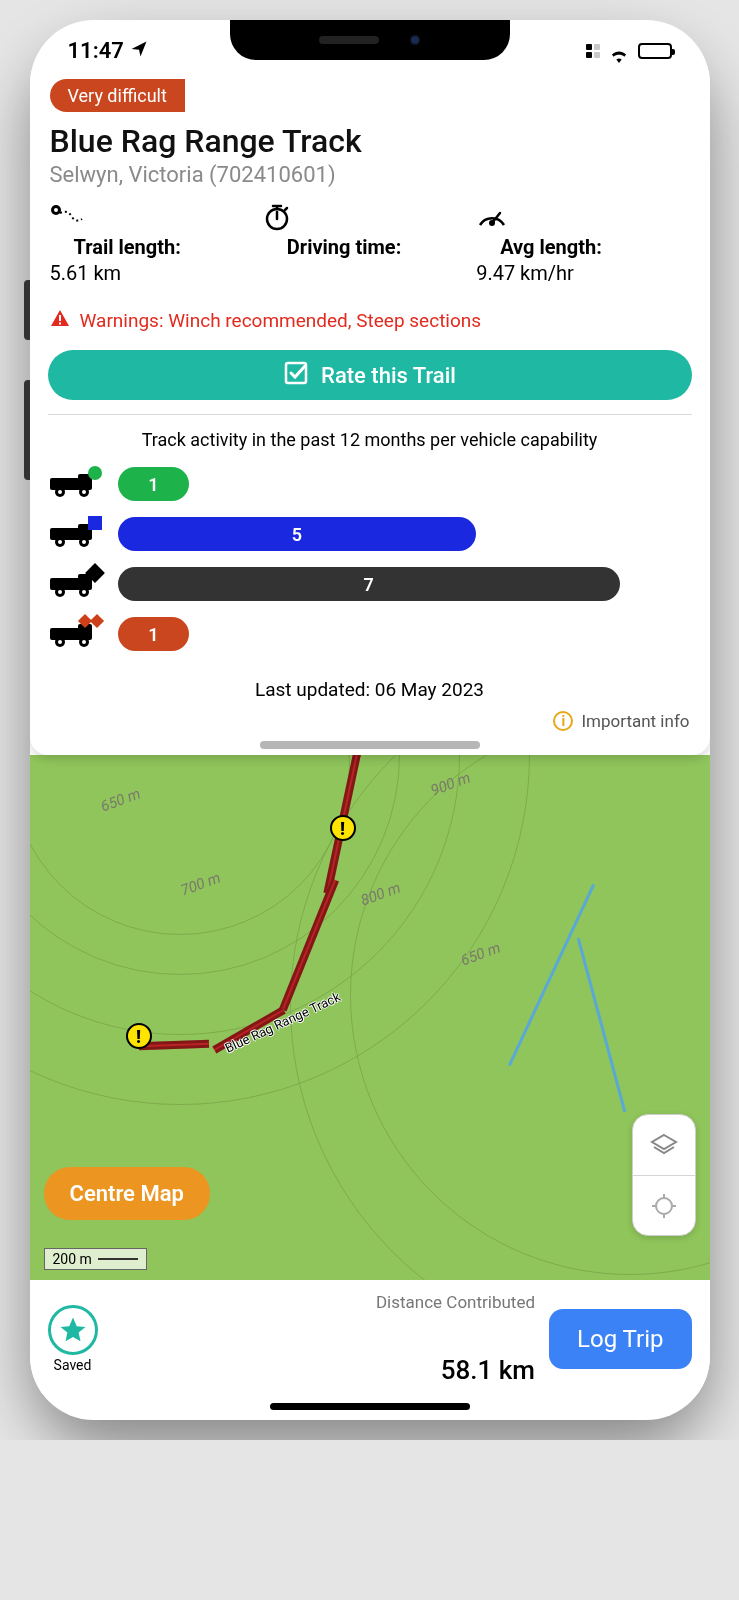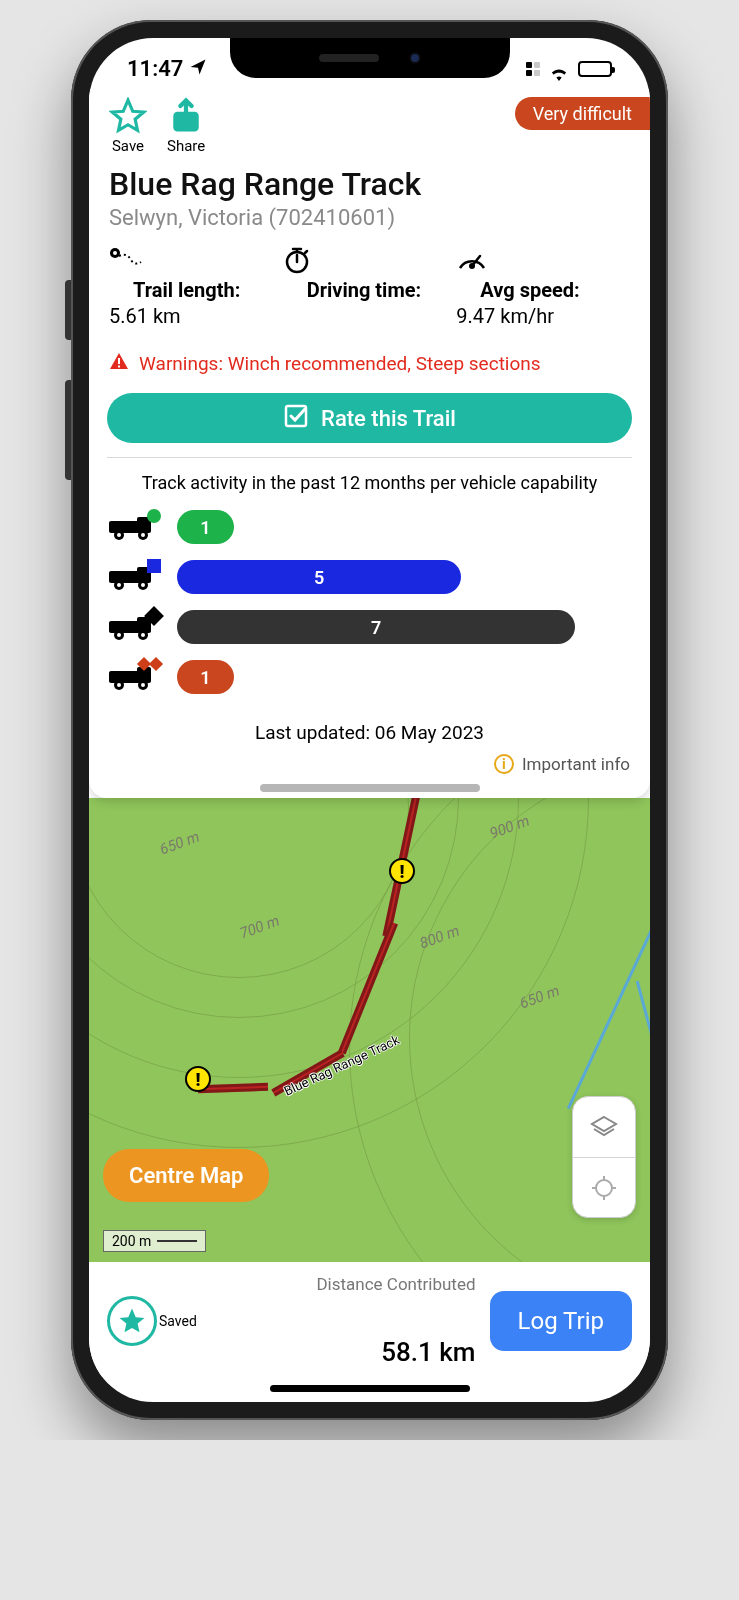--- a/index.html
+++ b/index.html
@@ -4,25 +4,24 @@
 <style>
   * { box-sizing: border-box; margin: 0; padding: 0; }
   body {
     font-family: -apple-system, BlinkMacSystemFont, "Segoe UI", Roboto, Helvetica, Arial, sans-serif;
     background: #e5e5e5;
     display: flex;
     justify-content: center;
     padding: 20px 0;
   }
   .phone-frame {
-    width: 597px;
+    width: 680px;
     height: 1400px;
     background: #1b1b1b;
     border-radius: 80px;
-    padding: 18px;
     box-shadow: 0 30px 60px rgba(0,0,0,0.4), inset 0 0 0 2px #555;
     position: relative;
   }
   .phone-frame::before {
     content: "";
     position: absolute;
     left: -6px; top: 260px;
     width: 6px; height: 60px;
     background:#333; border-radius:4px 0 0 4px;
   }
@@ -186,21 +185,21 @@
     position:absolute; font-size:13px; color:#000; 
     text-shadow:-1px 0 #fff,1px 0 #fff,0 -1px #fff,0 1px #fff;
     transform:rotate(-25deg);
   }
   
   .bottom-bar {
     background:#fff;
     padding:12px 18px 10px;
     display:flex; align-items:center; gap:14px;
   }
-  .saved-btn { display:flex; flex-direction:row; align-items:center; gap:2px; cursor:pointer;}
+  .saved-btn { display:flex; flex-direction:column; align-items:center; gap:2px; cursor:pointer;}
   .saved-btn .circ { width:50px; height:50px; border:3px solid #1fb8a3; border-radius:50%; display:flex; align-items:center; justify-content:center;}
   .saved-btn .lbl { font-size:14px;}
   .dist-block { flex:1; text-align:right;}
   .dist-block .t1 { font-size:17px; color:#777;}
   .dist-block .t2 { font-size:26px; font-weight:500;margin-top:43px;}
   .log-trip-btn {
     background:#3b82f6; color:#fff;
     padding:16px 28px; border-radius:14px;
     font-size:24px; cursor:pointer;
   }
@@ -252,39 +251,20 @@
               </svg>
           </span>
           <span class="battery"><span class="fill"></span></span>
         </div>
       </div>
 
       <div class="scroll-area">
         <div class="sheet-card">
 
           <div class="action-row">
-            <div class="action-left">
-              <div class="action-btn">
-                <span class="icon">
-                  <svg width="38" height="38" viewBox="0 0 24 24">
-                      <path d="M12 2 L15 9 L22 9.5 L16.5 14 L18 21 L12 17.5 L6 21 L7.5 14 L2 9.5 L9 9 Z" fill="none" stroke="#1fb8a3" stroke-width="2"></path>
-                    </svg>
-                </span>
-                <span class="lbl">Save</span>
-              </div>
-              <div class="action-btn">
-                <span class="icon">
-                  <svg width="34" height="38" viewBox="0 0 24 26">
-                      <rect x="3" y="10" width="18" height="14" rx="3" fill="#1fb8a3"></rect>
-                      <path d="M12 2 L12 12 M8 6 L12 2 L16 6" stroke="#1fb8a3" stroke-width="3" fill="none" stroke-linecap="round"></path>
-                    </svg>
-                </span>
-                <span class="lbl">Share</span>
-              </div>
-            </div>
             <div class="difficulty-pill">Very difficult</div>
           </div>
 
           <div class="title-block">
             <h1>Blue Rag Range Track</h1>
             <div class="sub">Selwyn, Victoria (702410601)</div>
           </div>
 
           <div class="stats-row">
             <div class="stat">
@@ -308,21 +288,21 @@
               <div class="lab">Driving time:</div>
             </div>
             <div class="stat">
               <div class="ic">
                 <svg width="32" height="26" viewBox="0 0 32 26">
                     <path d="M4 22 A14 14 0 0 1 28 22" fill="none" stroke="#000" stroke-width="2.5"></path>
                     <circle cx="16" cy="20" r="3" fill="#000"></circle>
                     <path d="M16 20 L24 10" stroke="#000" stroke-width="2.5" stroke-linecap="round"></path>
                   </svg>
               </div>
-              <div class="lab">Avg speed:</div>
+              <div class="lab">Avg length:</div>
               <div class="val">9.47 km/hr</div>
             </div>
           </div>
 
           <div class="warning-row">
             <span class="tri">
               <svg width="20" height="18" viewBox="0 0 20 18">
                   <path d="M10 1 L19 17 L1 17 Z" fill="#e22b1e"></path>
                   <rect x="9" y="6" width="2" height="6" fill="#fff"></rect>
                   <rect x="9" y="13.5" width="2" height="2" fill="#fff"></rect>

